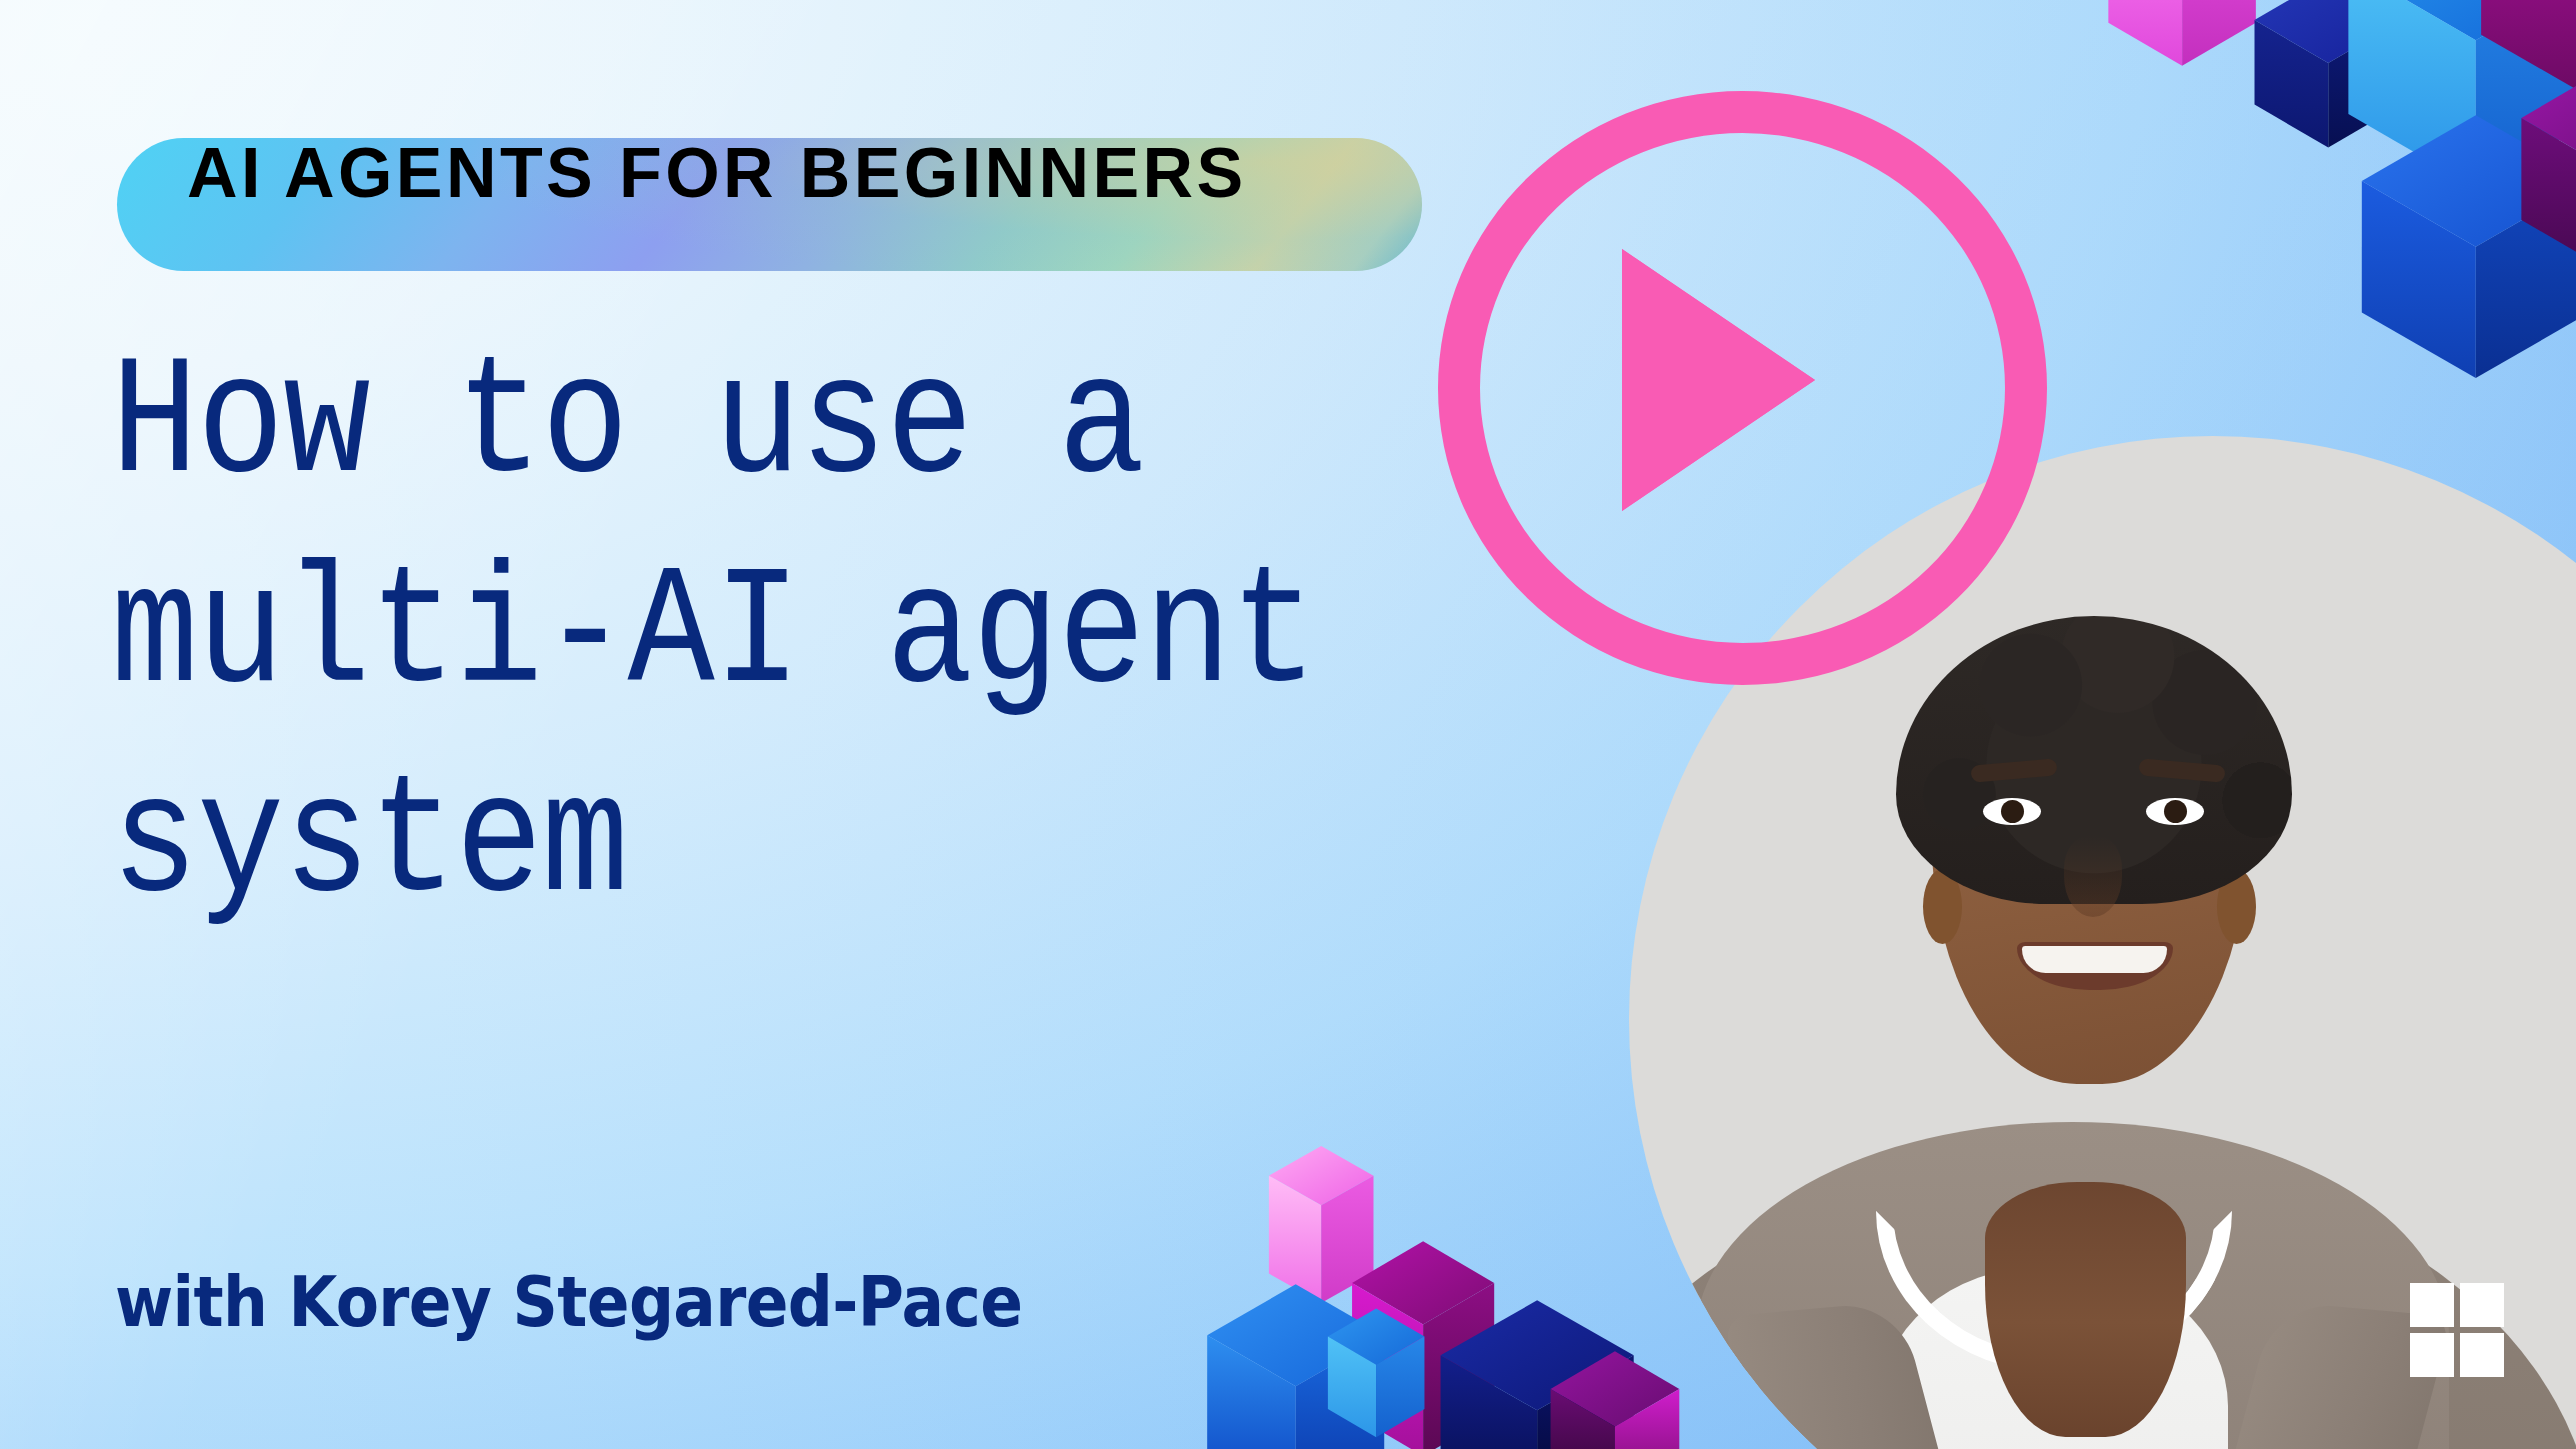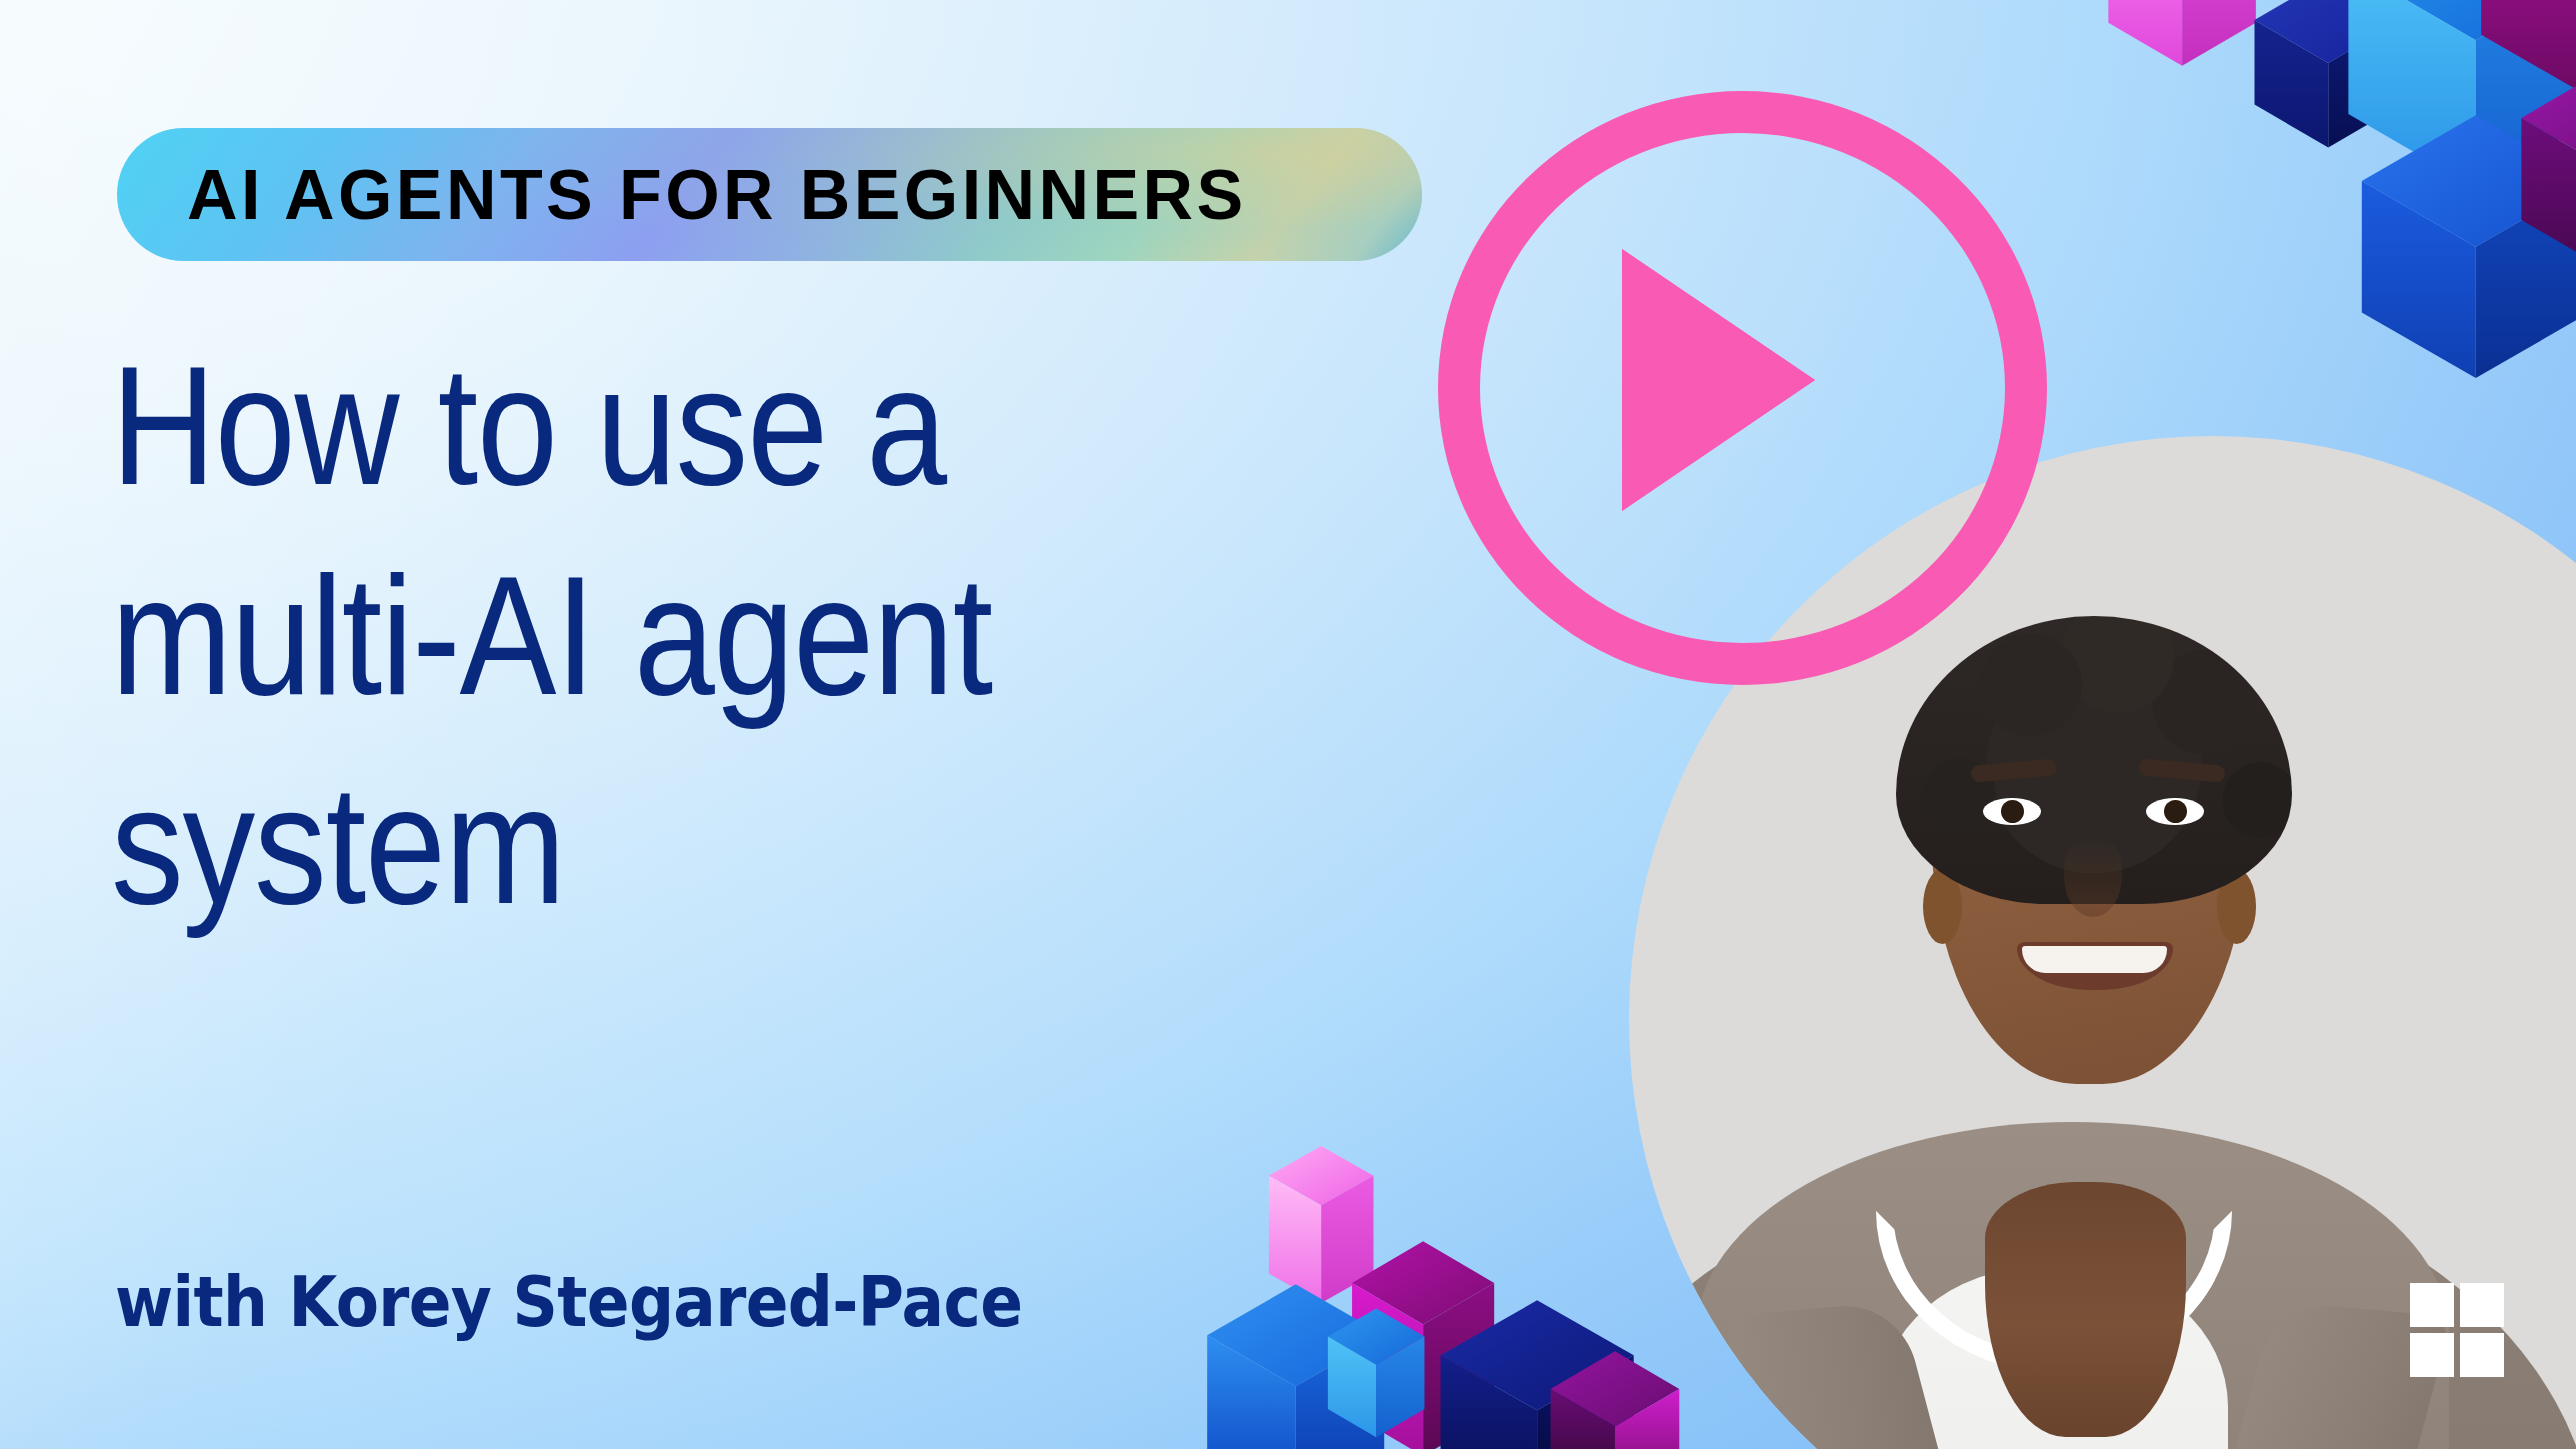--- a/index.html
+++ b/index.html
@@ -19,36 +19,36 @@
       radial-gradient(120% 130% at 4% 2%, #ecf8fd 0%, #e4f3fc 18%, #cfeafc 42%, #b3dffc 66%, #96cdfa 86%, #86c2f8 100%);
   }
   .bg-tint{
     position:absolute; inset:0;
     background:linear-gradient(118deg, rgba(255,255,255,.55) 0%, rgba(255,255,255,.12) 28%, rgba(125,176,245,.10) 62%, rgba(110,166,243,.30) 100%);
   }
 
   
   .badge{
     position:absolute;
-    left:117px; top:128px;
+    left:117px; top:138px;
     width:1305px; height:133px;
     border-radius:74px;
     background:
       linear-gradient(128deg,
         #4fd2f4 0%,
         #5ec3f2 16%,
         #7db4ef 30%,
         #8d9ff0 44%,
         #8fb2e2 56%,
         #8fcacb 68%,
         #9ed6bf 78%,
         #c8d3a9 88%,
         #a9cfc0 95%,
         #63b6cf 100%);
-    display:flex; align-items:center;
+    display:flex; align-items:flex-start;
     overflow:hidden;
   }
   .badge::after{
     content:"";
     position:absolute; inset:0;
     border-radius:74px;
     background:radial-gradient(85% 130% at 88% 18%, rgba(214,206,150,.55) 0%, rgba(150,200,190,.18) 45%, rgba(0,0,0,0) 72%);
     pointer-events:none;
   }
   .badge-label{
@@ -66,21 +66,21 @@
   
   .headline{
     position:absolute;
     left:111px; top:321px;
     width:1375px;
     color:#08297d;
     font-size:169px;
     font-weight:400;
     line-height:1.24;
     letter-spacing:-1.3px;
-    font-family:Liberation Sans, sans-serif;
+    font-family:Liberation Mono, monospace;
   }
   .headline .ln{ display:block; white-space:nowrap; transform:scaleX(.86); transform-origin:left center; }
 
   .byline{
     position:absolute;
     left:115px; top:1261px;
     color:#08297d;
     font-size:70px;
     font-weight:700;
     letter-spacing:-0.7px;

